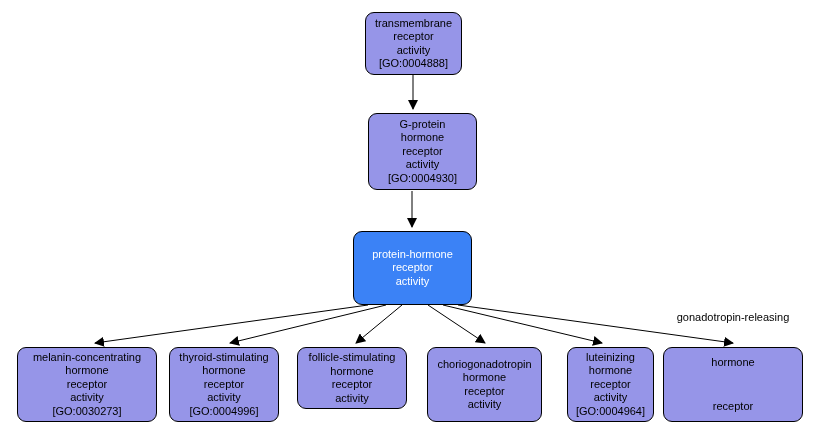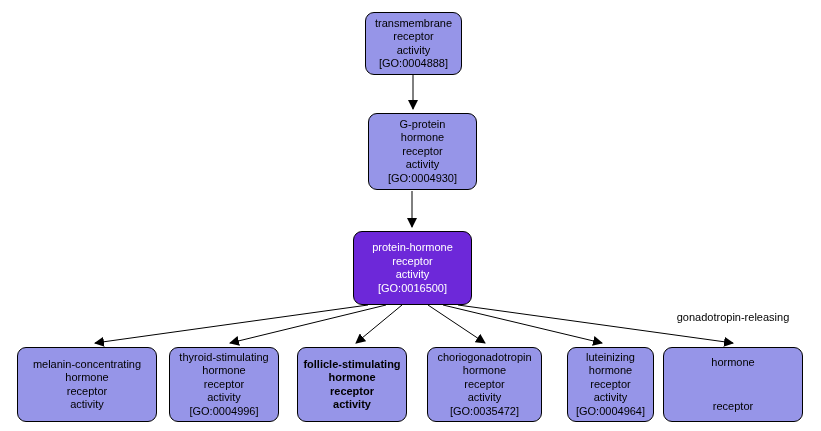--- a/index.html
+++ b/index.html
@@ -30,21 +30,21 @@
     font-size:11px;
     line-height:13.5px;
     text-align:center;
     display:flex;
     flex-direction:column;
     justify-content:center;
     align-items:center;
     cursor:pointer;
   }
   .node.highlighted{
-    background:#6d28d9;
+    background:#3b82f6;
     color:#ffffff;
   }
   .nl{
     width:100%;
     white-space:nowrap;
   }
 </style>
 </head>
 <body>
 
@@ -78,51 +78,50 @@
     <div class="nl">hormone</div>
     <div class="nl">receptor</div>
     <div class="nl">activity</div>
     <div class="nl">[GO:0004930]</div>
   </div>
 
   <div class="node highlighted" style="left:353px;top:231px;width:119px;height:74px;">
     <div class="nl">protein-hormone</div>
     <div class="nl">receptor</div>
     <div class="nl">activity</div>
-    <div class="nl">[GO:0016500]</div>
   </div>
 
   <div class="node" style="left:17px;top:347px;width:140px;height:75px;">
     <div class="nl">melanin-concentrating</div>
     <div class="nl">hormone</div>
     <div class="nl">receptor</div>
     <div class="nl">activity</div>
+    <div class="nl">[GO:0030273]</div>
   </div>
 
   <div class="node" style="left:169px;top:347px;width:110px;height:75px;">
     <div class="nl">thyroid-stimulating</div>
     <div class="nl">hormone</div>
     <div class="nl">receptor</div>
     <div class="nl">activity</div>
     <div class="nl">[GO:0004996]</div>
   </div>
 
-  <div class="node" style="left:297px;top:347px;width:110px;height:75px;font-weight:bold;">
+  <div class="node" style="left:297px;top:347px;width:110px;height:62px;">
     <div class="nl">follicle-stimulating</div>
     <div class="nl">hormone</div>
     <div class="nl">receptor</div>
     <div class="nl">activity</div>
   </div>
 
   <div class="node" style="left:427px;top:347px;width:115px;height:75px;">
     <div class="nl">choriogonadotropin</div>
     <div class="nl">hormone</div>
     <div class="nl">receptor</div>
     <div class="nl">activity</div>
-    <div class="nl">[GO:0035472]</div>
   </div>
 
   <div class="node" style="left:567px;top:347px;width:87px;height:75px;">
     <div class="nl">luteinizing</div>
     <div class="nl">hormone</div>
     <div class="nl">receptor</div>
     <div class="nl">activity</div>
     <div class="nl">[GO:0004964]</div>
   </div>
 

